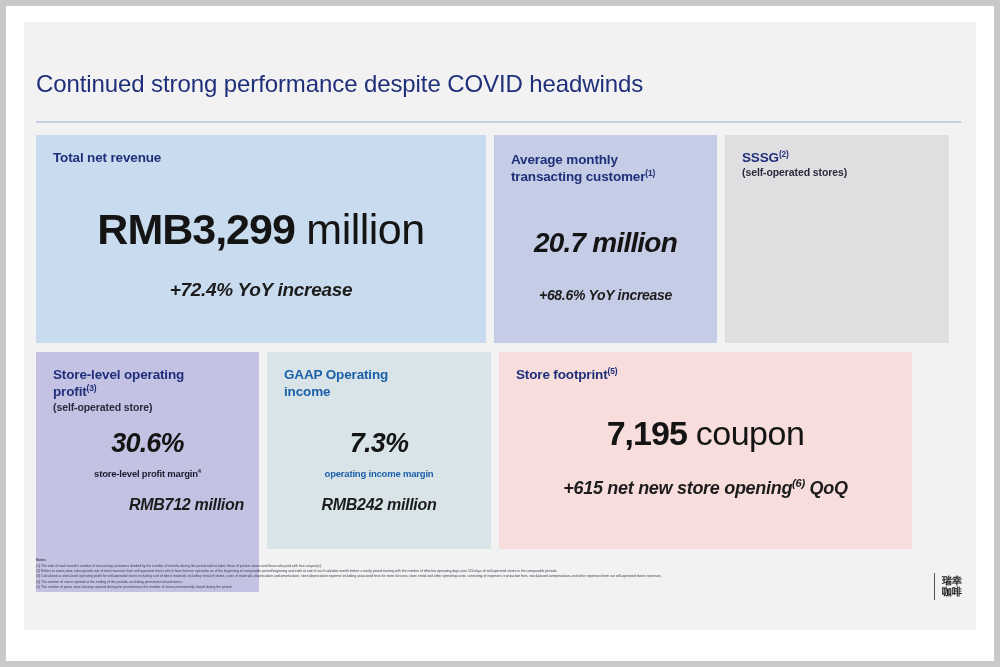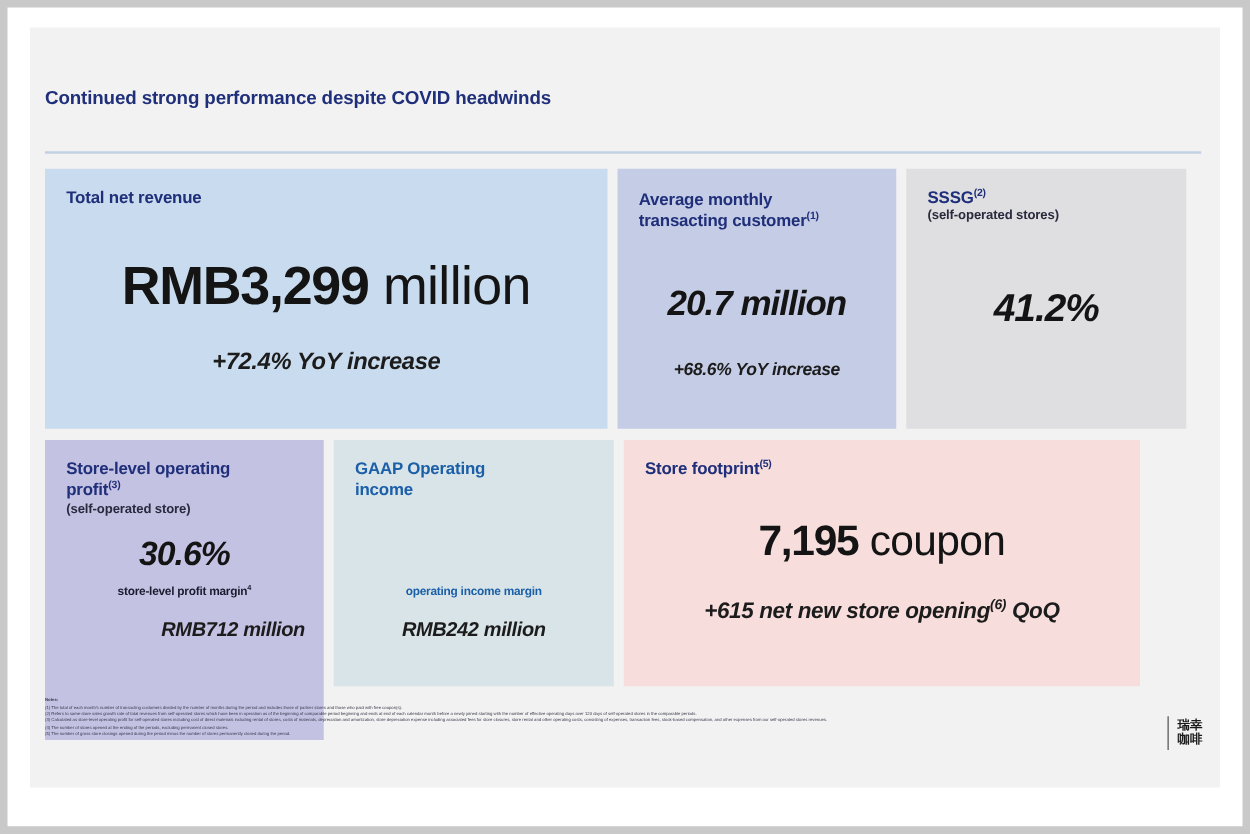--- a/index.html
+++ b/index.html
@@ -34,22 +34,22 @@
     height: 608px;
     background: #f2f2f2;
     box-sizing: border-box;
   }
 
   
   #title {
     position: absolute;
     left: 12px;
     top: 48px;
-    font-size: 15px;
-    font-weight: bold;
+    font-size: 24px;
+    font-weight: normal;
     color: #1f2f7a;
     letter-spacing: -0.1px;
     white-space: nowrap;
   }
   #title-rule {
     position: absolute;
     left: 12px;
     top: 99px;
     width: 925px;
     height: 2px;
@@ -251,41 +251,41 @@
         </div>
         <div class="big-value">20.7 million</div>
         <div class="sub-note">+68.6% YoY increase</div>
       </div>
 
       <div class="card" id="card-sssg">
         <div class="card-label">
           <span>SSSG</span><sup>(2)</sup>
           <span class="card-sublabel">(self-operated stores)</span>
         </div>
-        <div class="big-value">41.2%</div>
       </div>
 
       <div class="card" id="card-storeprofit">
         <div class="card-label">
           <span>Store-level operating</span><br>
           <span>profit</span><sup>(3)</sup>
           <span class="card-sublabel">(self-operated store)</span>
         </div>
         <div class="big-value">30.6%</div>
         <div class="margin-note">
           <span>store-level profit margin</span><sup>4</sup>
         </div>
         <div class="sub-note">RMB712 million</div>
       </div>
 
       <div class="card" id="card-gaap">
         <div class="card-label">
           <span>GAAP Operating</span><br>
           <span>income</span>
         </div>
+        <div class="big-value">7.3%</div>
         <div class="margin-note">operating income margin</div>
         <div class="sub-note">RMB242 million</div>
       </div>
 
       <div class="card" id="card-footprint">
         <div class="card-label">
           <span>Store footprint</span><sup>(5)</sup>
         </div>
         <div class="big-value">
           <span>7,195</span><span class="unit"> coupon</span>

